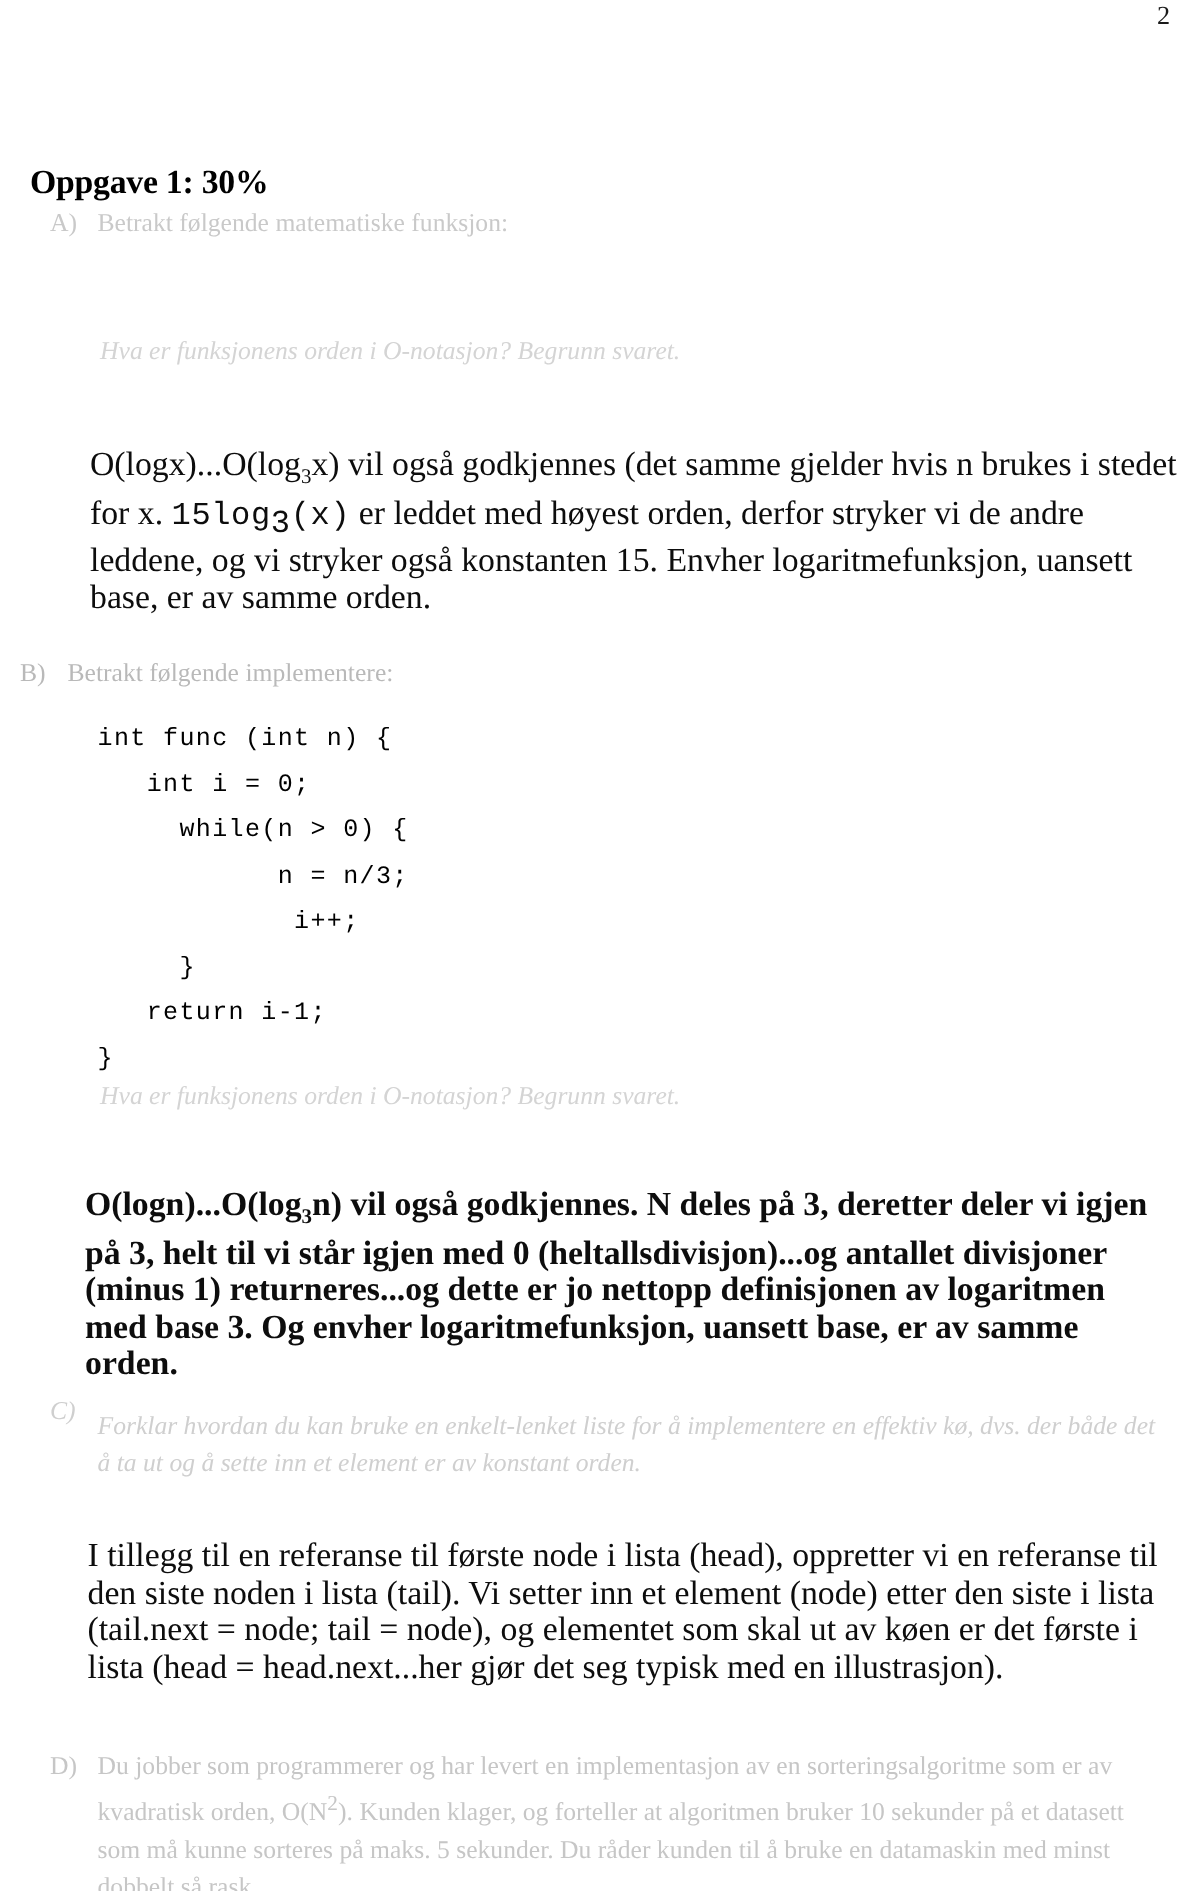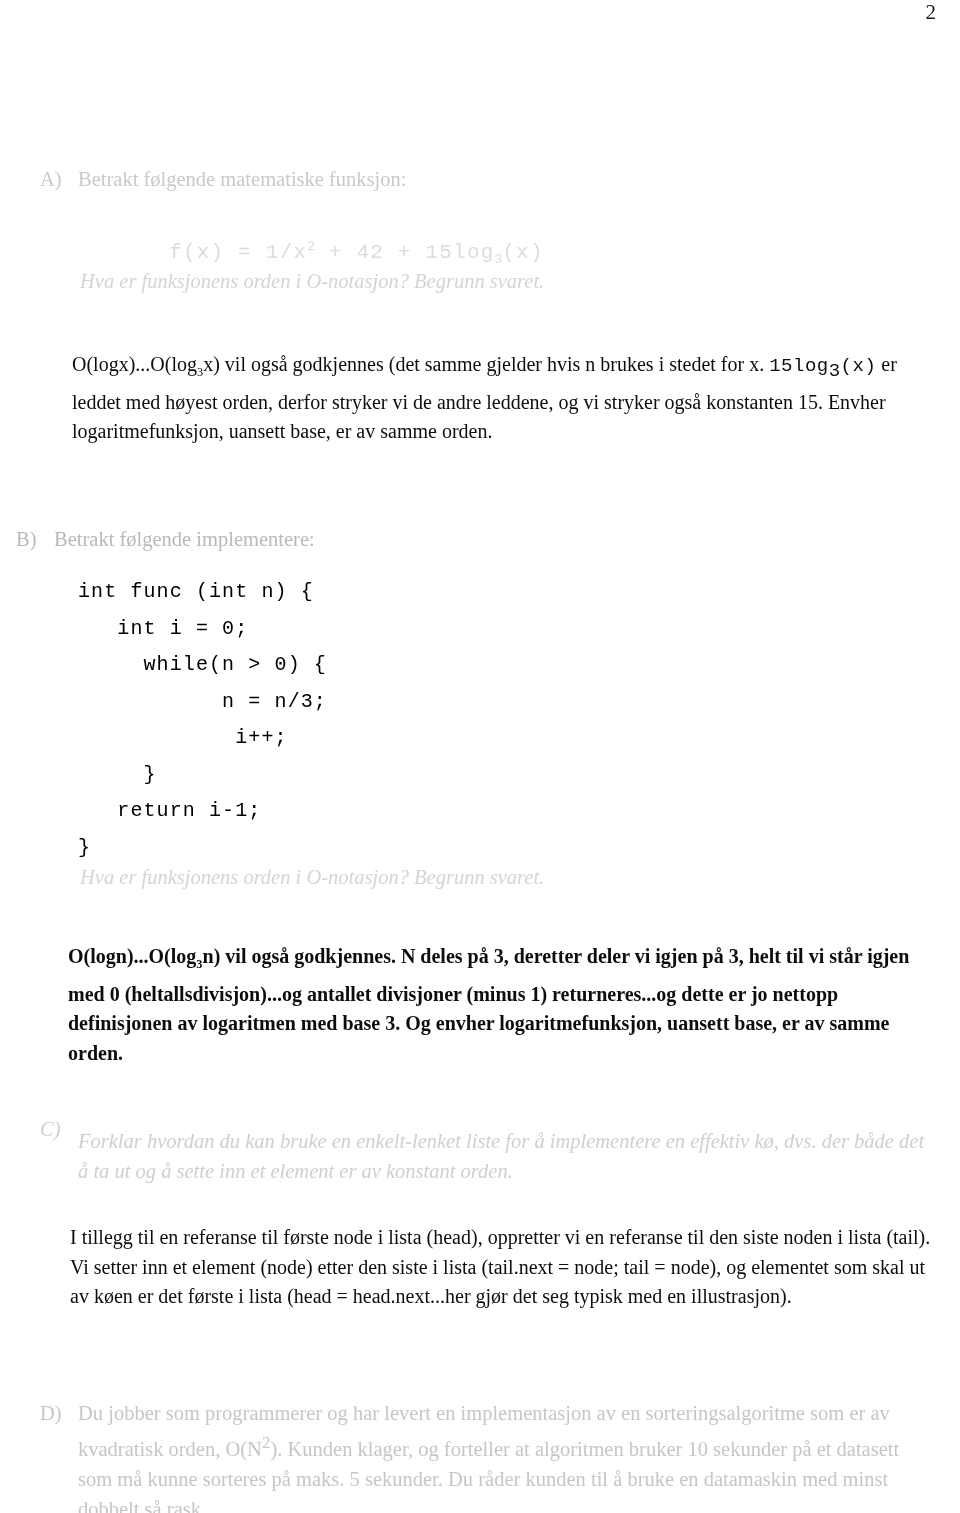--- a/index.html
+++ b/index.html
@@ -95,21 +95,21 @@
     left: 80px;
     top: 270px;
     font-size: 20.5px;
     font-style: italic;
     white-space: nowrap;
   }
 
   
   .answer {
     position: absolute;
-    font-size: 20px;
+    font-size: 27px;
     line-height: 29.5px;
     color: #0d0d0d;
     text-align: left;
   }
   .answer sub { font-size: 0.62em; vertical-align: sub; }
   .answer .mono {
     font-size: 0.95em;
     letter-spacing: 0.5px;
   }
 
@@ -145,29 +145,27 @@
   .ans-b { left: 68px; top: 922px; width: 872px; font-weight: bold; }
   .ans-c { left: 70px; top: 1203px; width: 870px; }
 </style>
 </head>
 <body>
 
 <div class="page">
 
   <div class="page-number">2</div>
 
+  <h1 class="heading">Oppgave 1: 30%</h1>
 
   <div class="q-block tone-a" style="left:40px; top:164px; width:600px;">
     <span class="q-label">A)</span>
     <span class="q-text">Betrakt følgende matematiske funksjon:</span>
   </div>
 
-  <div class="formula mono tone-formula">
-    <span>f(x) = 1/x</span><sup>2</sup><span> + 42 + 15log</span><sub>3</sub><span>(x)</span>
-  </div>
 
   <div class="prompt-a tone-prompt">Hva er funksjonens orden i O-notasjon? Begrunn svaret.</div>
 
   <p class="answer ans-a"><span>O(logx)...O(log</span><sub>3</sub><span>x) vil også godkjennes (det samme gjelder hvis n brukes i stedet for x. </span><span class="mono">15log</span><sub class="mono">3</sub><span class="mono">(x)</span><span>  er leddet med høyest orden, derfor stryker vi de andre leddene, og vi stryker også konstanten 15. Envher logaritmefunksjon, uansett base, er av samme orden.</span></p>
 
   <div class="q-block tone-b b-block">
     <span class="q-label">B)</span>
     <span class="q-text">Betrakt følgende implementere:</span>
   </div>
 

